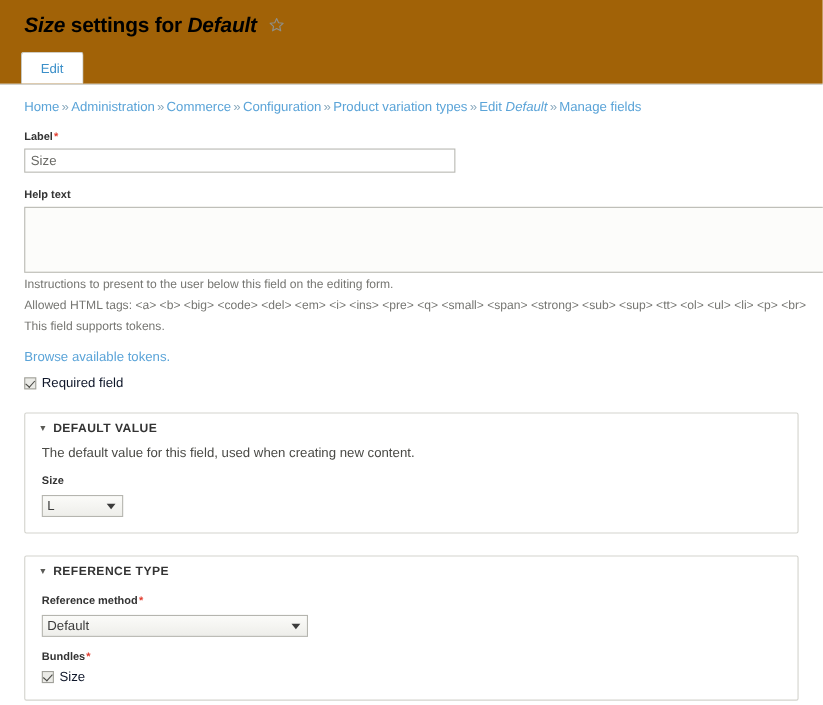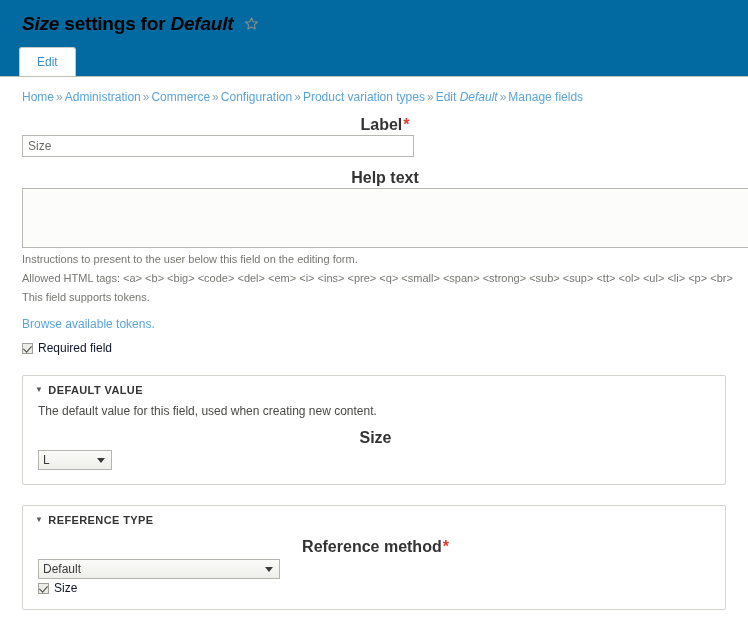--- a/index.html
+++ b/index.html
@@ -10,21 +10,21 @@
     overflow: hidden;
     background: #ffffff;
     font-family: "Liberation Sans", sans-serif;
     font-size: 12px;
     color: #3b3b3b;
     -webkit-font-smoothing: antialiased;
   }
 
   
   .page-header {
-    background: #0369a1;
+    background: #a16207;
     padding: 12px 0 0 0;
     height: 76px;
     position: relative;
   }
   .page-title {
     margin: 0;
     padding: 0 0 0 22px;
     font-size: 19px;
     font-weight: bold;
     font-style: italic;
@@ -82,25 +82,24 @@
     white-space: nowrap;
   }
   .breadcrumb a { color: #5ba4d8; text-decoration: none; cursor: pointer; }
   .breadcrumb .sep { color: #8aa9bd; padding: 0 2px; }
   .breadcrumb .em { font-style: italic; }
 
   .form-area { padding: 0 0 0 22px; }
 
   .field-label {
     font-weight: bold;
-    font-size: 16px;
+    font-size: 10px;
     color: #333;
     margin: 14px 0 3px 0;
     line-height: 14px;
-    text-align: center;
   }
   .field-label.tight { margin-top: 12px; }
   .req { color: #e13b2e; font-weight: bold; padding-left: 1px; }
 
   input.text-input {
     width: 392px;
     height: 22px;
     border: 1px solid #b8b8b2;
     background: #ffffff;
     font-family: "Liberation Sans", sans-serif;
@@ -312,20 +311,23 @@
       <div class="field-label">
         <span>Reference method</span><span class="req">*</span>
       </div>
       <span class="dd-wrap">
         <select class="dd w-ref">
           <option>Default</option>
         </select>
       </span>
 
 
+      <div class="field-label tight">
+        <span>Bundles</span><span class="req">*</span>
+      </div>
       <div class="checkbox-row" style="margin-top:2px">
         <span class="cbx checked"></span>
         <span>Size</span>
       </div>
 
       
       
     </div>
   </fieldset>
 

